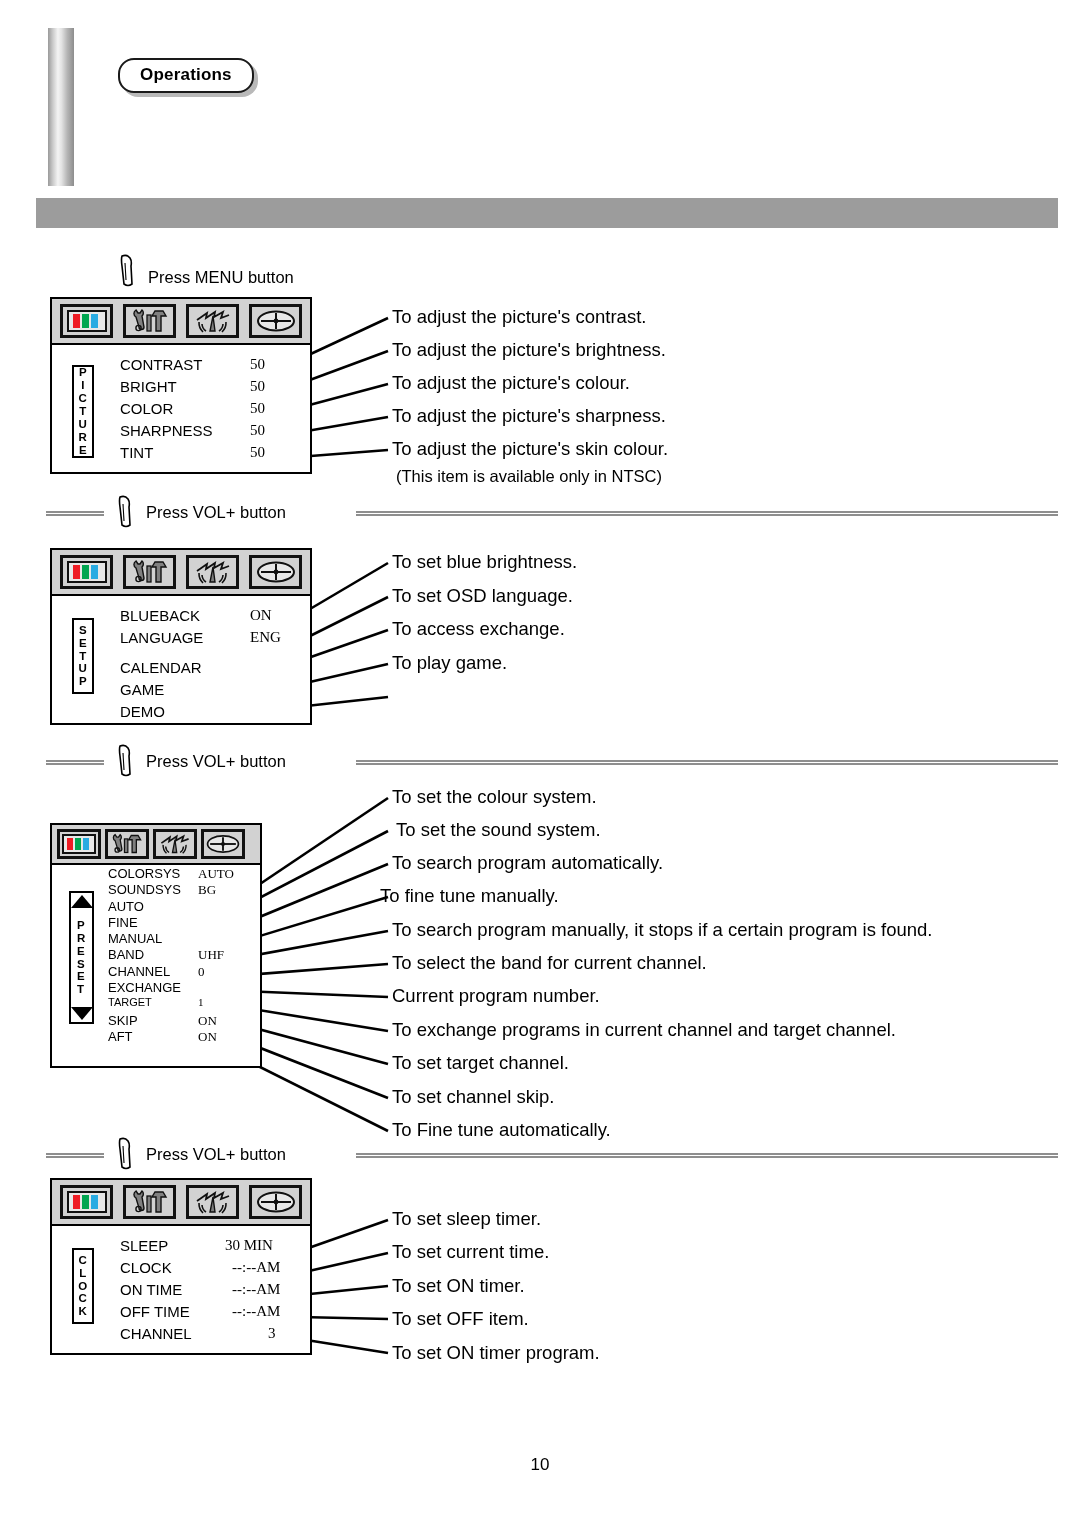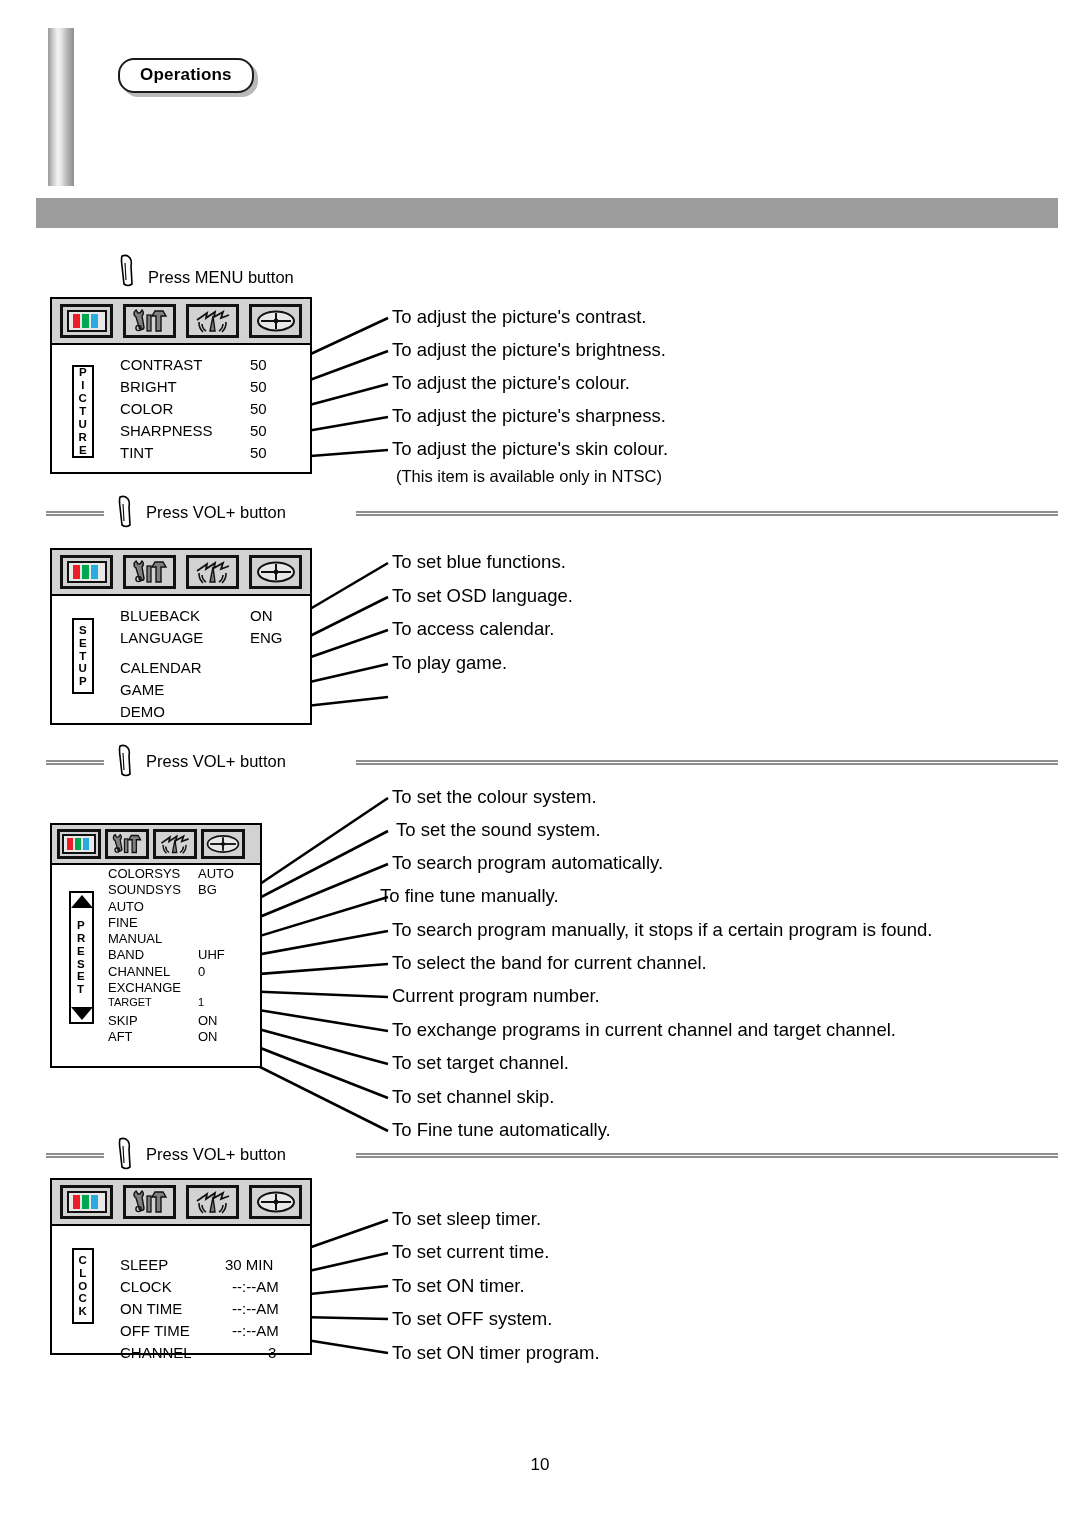--- a/index.html
+++ b/index.html
@@ -99,21 +99,21 @@
   }
   .vlabel span { display: block; }
 
   .osd-rows { position: absolute; }
   .osd-row {
     display: flex; align-items: baseline;
     font-size: 15px; line-height: 1;
     white-space: nowrap;
   }
   .osd-row .k { display: inline-block; }
-  .osd-row .v { position: absolute; }
+  .osd-row .v { position: absolute; font-family: Liberation Serif, serif; }
 
   .arrow-up, .arrow-down {
     width: 0; height: 0; border-left: 11px solid transparent;
     border-right: 11px solid transparent;
   }
   .arrow-up { border-bottom: 13px solid #000; }
   .arrow-down { border-top: 13px solid #000; }
 
   
   .desc {
@@ -338,23 +338,23 @@
             <span class="v" style="left:130px;"></span>
           </div>
         <div class="osd-row" style="height:22px;">
             <span class="k">DEMO</span>
             <span class="v" style="left:130px;"></span>
           </div>
       </div>
     </div>
   </div>
 
-  <div class="desc" style="left:392px; top:552px;">To  set blue functions.</div>
+  <div class="desc" style="left:392px; top:552px;">To  set blue brightness.</div>
   <div class="desc" style="left:392px; top:586px;">To set OSD language.</div>
-  <div class="desc" style="left:392px; top:619px;">To access calendar.</div>
+  <div class="desc" style="left:392px; top:619px;">To access exchange.</div>
   <div class="desc" style="left:392px; top:653px;">To play game.</div>
 
   <div class="divider" style="top:744px;">
     <div class="rule-l"></div>
     <svg class="hand" viewBox="0 0 26 34">
       <path d="M8 2 q5 -2 8 2 q2 3 1 8 l1 18 q-4 3 -8 0 l-2 -18 q-1 -7 0 -10 z" fill="#fff" stroke="#000" stroke-width="1.6"></path>
       <path d="M11 9 l1 17" stroke="#000" stroke-width="1.1" fill="none"></path>
     </svg>
     <div class="press-label">Press VOL+ button</div>
     <div class="rule-r"></div>
@@ -520,21 +520,21 @@
     </div>
     <div class="osd-body">
       <div class="vlabel" style="left:20px; top:22px; width:22px; height:76px;">
         <span>C</span>
           <span>L</span>
           <span>O</span>
           <span>C</span>
           <span>K</span>
       </div>
       <div class="osd-rows" style="left:68px; top:12px; width:190px;">
-        <div class="osd-row" style="height:22px;margin-top:19px;">
+        <div class="osd-row" style="height:22px;">
             <span class="k">SLEEP</span>
             <span class="v" style="left:105px;">30 MIN</span>
           </div>
         <div class="osd-row" style="height:22px;">
             <span class="k">CLOCK</span>
             <span class="v" style="left:112px;">--:--AM</span>
           </div>
         <div class="osd-row" style="height:22px;text-align:right;">
             <span class="k">ON TIME</span>
             <span class="v" style="left:112px;">--:--AM</span>
@@ -547,17 +547,17 @@
             <span class="k">CHANNEL</span>
             <span class="v" style="left:148px;">3</span>
           </div>
       </div>
     </div>
   </div>
 
   <div class="desc" style="left:392px; top:1209px;">To  set sleep timer.</div>
   <div class="desc" style="left:392px; top:1242px;">To set current time.</div>
   <div class="desc" style="left:392px; top:1276px;">To set ON timer.</div>
-  <div class="desc" style="left:392px; top:1309px;">To set OFF system.</div>
+  <div class="desc" style="left:392px; top:1309px;">To set OFF item.</div>
   <div class="desc" style="left:392px; top:1343px;">To set ON timer program.</div>
 
   <div class="page-num">10</div>
 </div>
 
 </body></html>

